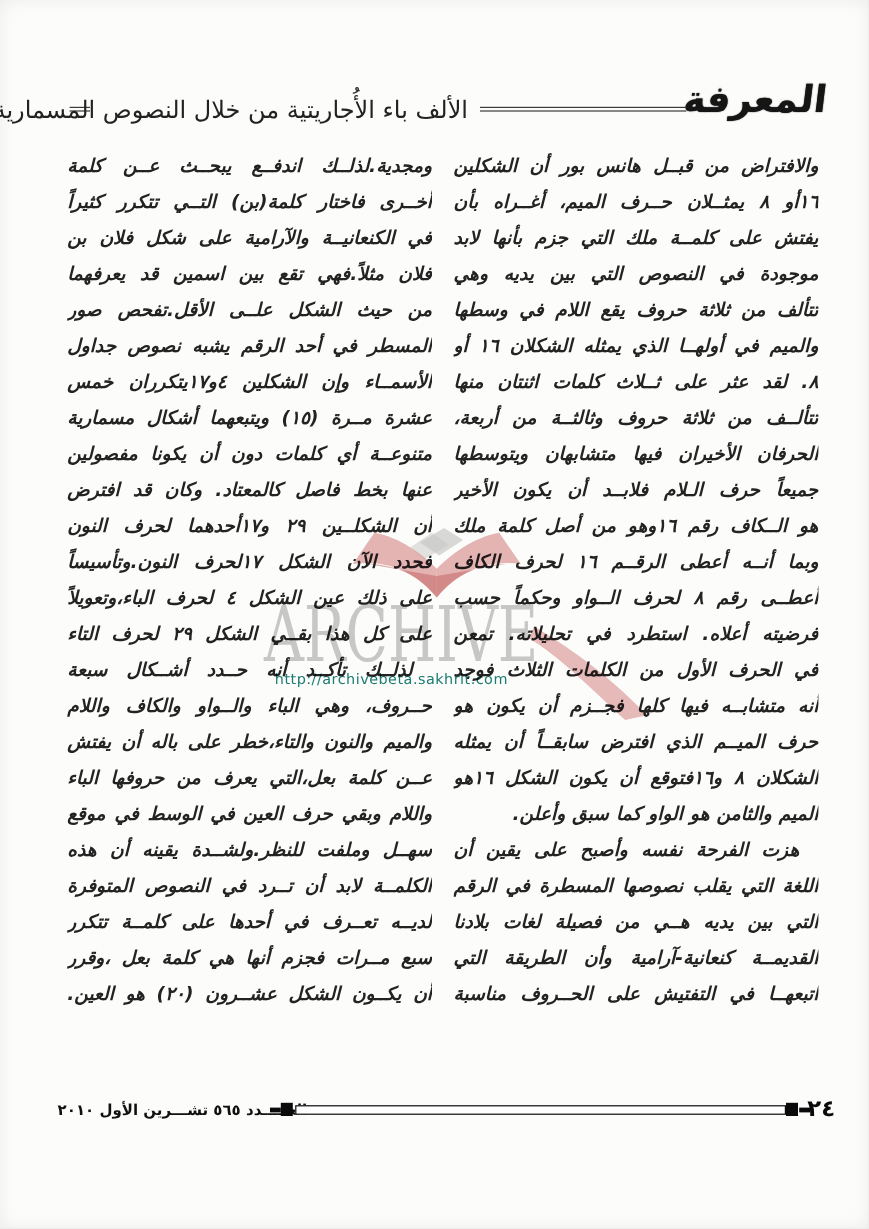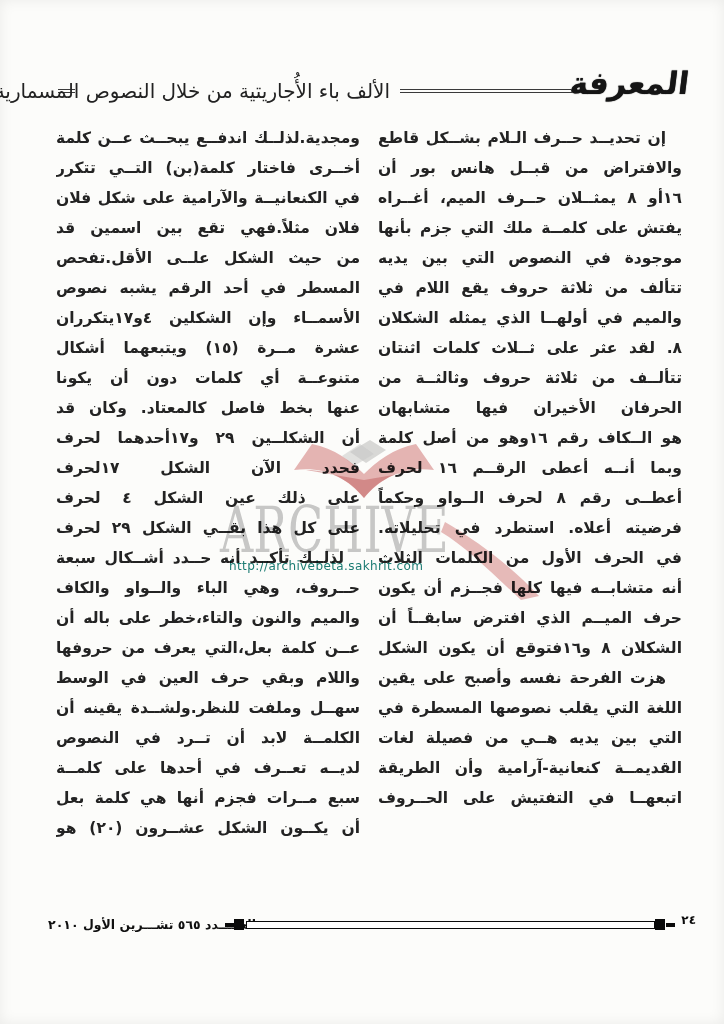--- a/index.html
+++ b/index.html
@@ -36,20 +36,21 @@
   .col{
     position:absolute;top:123px;width:304px;direction:rtl;
     font-size:15.5px;font-weight:bold;color:#232323;
   }
   .col-right{left:378px;}
   .col-left{left:56px;}
   .tline{
     height:30px;line-height:30px;overflow:hidden;
     text-align:justify;text-align-last:justify;
     word-spacing:.5px;
+    font-style:italic;
   }
   .tline.start{padding-right:16px;}
   .tline.end{text-align-last:right;}
   
   .watermark{position:absolute;left:0;top:0;width:100%;height:100%;
     pointer-events:none;mix-blend-mode:multiply;}
   .wm-book{position:absolute;left:286px;top:436px;}
   .wm-swoosh{position:absolute;left:441px;top:518px;}
   .wm-archive{
     position:absolute;left:220px;top:498px;
@@ -73,52 +74,53 @@
     background:#fff;border:1.6px solid #0a0a0a;
   }
   .bar-cap{position:absolute;top:919px;width:10px;height:11px;background:#0a0a0a;}
   .cap-l{left:234px;}
   .cap-r{left:655px;}
   .bar-dash{position:absolute;top:923px;width:9px;height:4px;background:#0a0a0a;}
   .dash-l{left:225px;}
   .dash-r{left:666px;}
   .page-num{
     position:absolute;right:28px;top:913px;
-    font-size:12px;font-weight:bold;color:#0a0a0a;direction:rtl;
+    font-size:19px;font-weight:bold;color:#0a0a0a;direction:rtl;
   }
 </style>
 </head>
 <body>
 
 <div class="page">
 
   <div class="logo">المعرفة</div>
   <div class="dbl-rule rule-main"></div>
   <div class="dbl-rule rule-stub"></div>
   <div class="art-title">الألف باء الأُجاريتية من خلال النصوص المسمارية</div>
 
   <div class="col col-right" id="col-right" dir="rtl">
-      <div class="tline start">إن تحديــد حــرف الـلام بشــكل قاطع</div>
       <div class="tline">والافتراض من قبــل هانس بور أن الشكلين</div>
       <div class="tline">١٦أو ٨ يمثــلان حــرف الميم، أغــراه بأن</div>
       <div class="tline">يفتش على كلمــة ملك التي جزم بأنها لابد</div>
       <div class="tline">موجودة في النصوص التي بين يديه وهي</div>
       <div class="tline">تتألف من ثلاثة حروف يقع اللام في وسطها</div>
       <div class="tline">والميم في أولهــا الذي يمثله الشكلان ١٦ أو</div>
       <div class="tline">٨. لقد عثر على ثــلاث كلمات اثنتان منها</div>
       <div class="tline">تتألــف من ثلاثة حروف وثالثــة من أربعة،</div>
       <div class="tline">الحرفان الأخيران فيها متشابهان ويتوسطها</div>
+      <div class="tline">جميعاً حرف الـلام فلابــد أن يكون الأخير</div>
       <div class="tline">هو الــكاف رقم ١٦وهو من أصل كلمة ملك</div>
       <div class="tline">وبما أنــه أعطى الرقــم ١٦ لحرف الكاف</div>
       <div class="tline">أعطــى رقم ٨ لحرف الــواو وحكماً حسب</div>
       <div class="tline">فرضيته أعلاه. استطرد في تحليلاته. تمعن</div>
       <div class="tline">في الحرف الأول من الكلمات الثلاث فوجد</div>
       <div class="tline">أنه متشابــه فيها كلها فجــزم أن يكون هو</div>
       <div class="tline">حرف الميــم الذي افترض سابقــاً أن يمثله</div>
       <div class="tline">الشكلان ٨ و١٦فتوقع أن يكون الشكل ١٦هو</div>
+      <div class="tline end">الميم والثامن هو الواو كما سبق وأعلن.</div>
       <div class="tline start">هزت الفرحة نفسه وأصبح على يقين أن</div>
       <div class="tline">اللغة التي يقلب نصوصها المسطرة في الرقم</div>
       <div class="tline">التي بين يديه هــي من فصيلة لغات بلادنا</div>
       <div class="tline">القديمــة كنعانية-آرامية وأن الطريقة التي</div>
       <div class="tline">اتبعهــا في التفتيش على الحــروف مناسبة</div>
     </div>
   <div class="col col-left" id="col-left" dir="rtl">
       <div class="tline">ومجدية.لذلــك اندفــع يبحــث عــن كلمة</div>
       <div class="tline">أخــرى فاختار كلمة(بن) التــي تتكرر كثيراً</div>
       <div class="tline">في الكنعانيــة والآرامية على شكل فلان بن</div>

